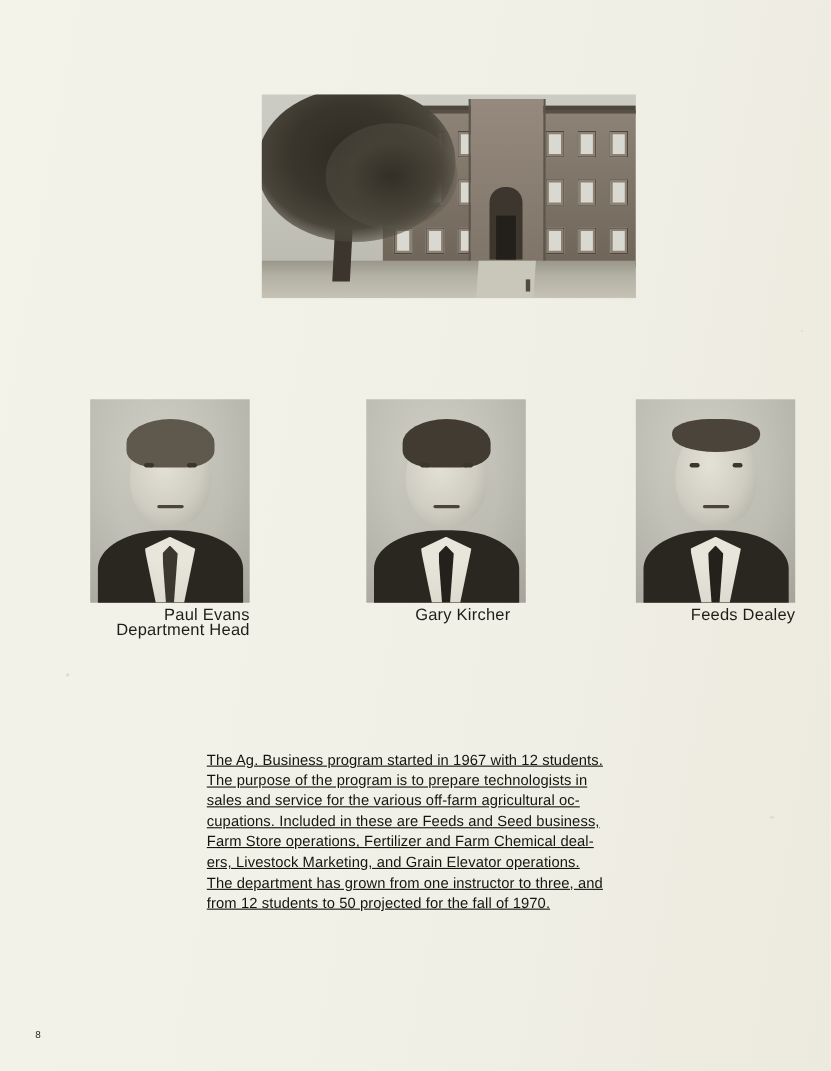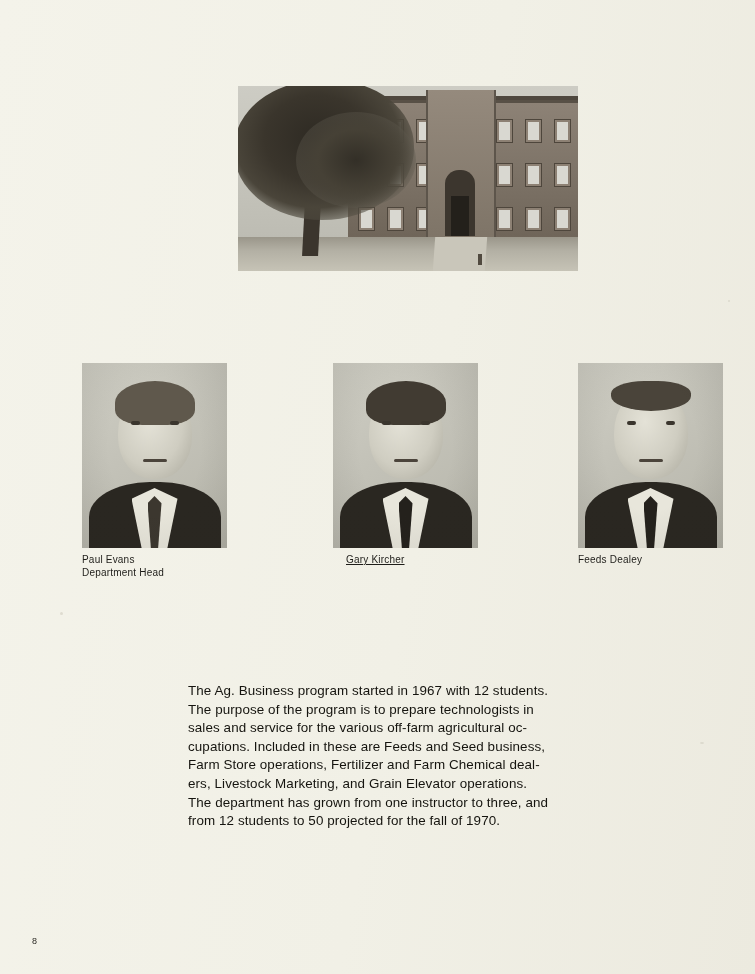--- a/index.html
+++ b/index.html
@@ -244,42 +244,43 @@
   }
   .pt-tie.dark { background: #24211c; }
   .pt-vignette {
     position: absolute;
     inset: 0;
     background: radial-gradient(ellipse at 50% 45%, rgba(0,0,0,0) 45%, rgba(40,38,32,0.12) 100%);
   }
 
   .caption {
     position: absolute;
-    text-align: left;
-    font-size: 10px;
+    text-align: right;
+    font-size: 15px;
     line-height: 13px;
     color: #1e1d19;
     letter-spacing: 0.2px;
     white-space: pre-line;
   }
   .caption.c1 { left: 82px; top: 190px; width: 145px; }
-  .caption.c2 { left: 346px; top: 190px; width: 145px; text-decoration: underline; }
+  .caption.c2 { left: 319px; top: 190px; width: 145px; }
   .caption.c3 { left: 578px; top: 190px; width: 145px; }
 
   
   .body-text {
     position: absolute;
     left: 188px;
     top: 682px;
     width: 452px;
     font-size: 13.4px;
     line-height: 18.6px;
     color: #15140f;
     letter-spacing: 0.1px;
     white-space: pre-line;
+    text-decoration: underline;
   }
 
   
   .page-number {
     position: absolute;
     left: 32px;
     top: 936px;
     font-size: 9px;
     color: #2a2924;
   }

